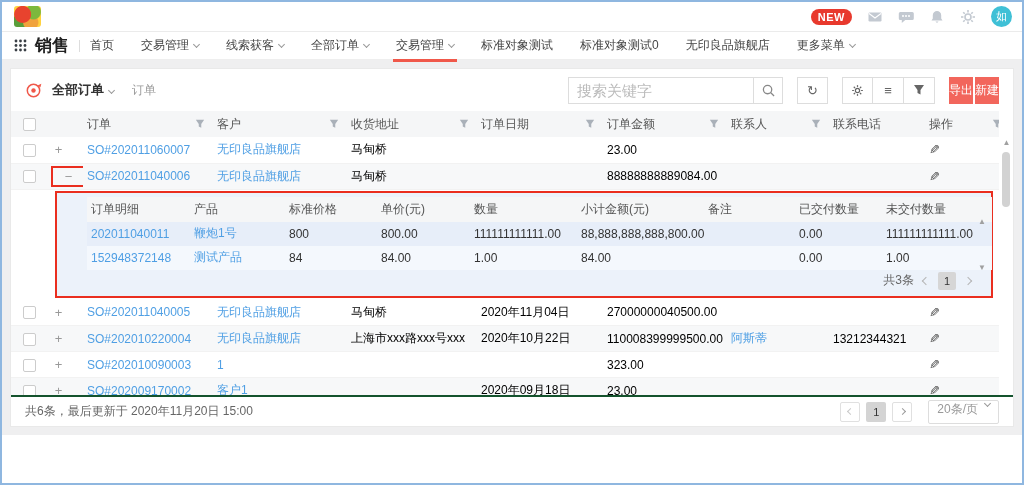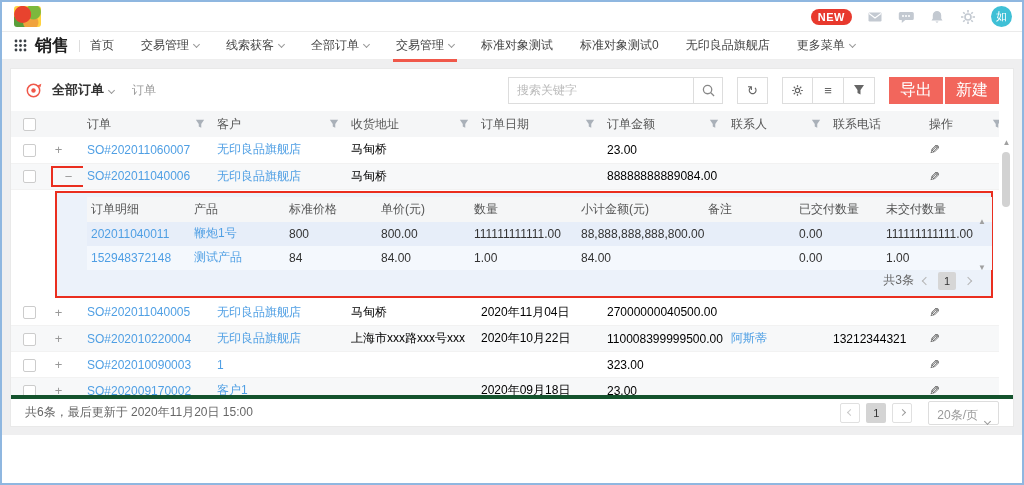--- a/index.html
+++ b/index.html
@@ -45,33 +45,33 @@
   .card { background:#fff; border:1px solid #e9e9e9; height:100%; position:relative; }
 
   
   .toolbar { height:42px; display:flex; align-items:center; padding:0 14px; }
   .target-icon { display:inline-flex; margin-right:10px; }
   .view-name { font-size:13px; font-weight:bold; color:#333; }
   .obj-name { font-size:12px; color:#9a9a9a; margin-left:18px; }
   .toolbar-right { margin-left:auto; display:flex; align-items:center; }
   .search-box { display:flex; height:27px; }
   .search-box input { width:185px; border:1px solid #ddd; border-right:none; padding:0 8px;
-            font-size:12px; color:#a16207; outline:none;
+            font-size:15px; color:#a16207; outline:none;
             font-family:"Liberation Sans","DejaVu Sans",sans-serif; }
   .search-box input::placeholder { color:#bbb; }
   .search-btn { width:30px; border:1px solid #ddd; background:#fff; display:flex;
             align-items:center; justify-content:center; cursor:pointer; }
   .icon-btn { width:31px; height:27px; border:1px solid #ddd; background:#fff;
             display:flex; align-items:center; justify-content:center; cursor:pointer;
             color:#666; font-size:13px; }
   .refresh-btn { margin-left:14px; }
   .btn-group { display:flex; margin-left:14px; }
   .btn-group .icon-btn + .icon-btn { border-left:none; }
-  .red-btn { height:27px; padding:0 11px; background:#f2665c; color:#fff; border:none;
-            font-size:16px; cursor:pointer; margin-left:2px;
+  .red-btn { height:27px; padding:0 0; background:#f2665c; color:#fff; border:none;
+            font-size:12px; cursor:pointer; margin-left:2px;
             font-family:"Liberation Sans","DejaVu Sans",sans-serif; }
   .red-btn.first { margin-left:14px; }
 
   
   .table-wrap { position:relative; padding-right:14px; }
   table.main { width:988px; border-collapse:collapse; table-layout:fixed; font-size:12px; }
   table.main th, table.main td { padding:0 4px; height:26px; text-align:left;
             white-space:nowrap; overflow:hidden; font-weight:normal; }
   table.main thead th { background:#f5f6f7; color:#555; position:relative; }
   table.main tbody tr.data-row { border-bottom:1px solid #f2f2f2; }
@@ -116,32 +116,32 @@
   .v-scroll { position:absolute; right:0; top:27px; bottom:0; width:13px; }
   .v-arrow { color:#a0a0a0; font-size:8px; text-align:center; display:block; }
   .v-arrow.bottom { position:absolute; bottom:0; left:0; right:0; }
   .v-thumb { position:absolute; top:14px; left:2px; width:8px; height:55px;
         background:#d2d2d2; border-radius:4px; cursor:pointer; }
   .panel-scroll { position:absolute; right:3px; top:24px; bottom:26px; width:12px; }
   .panel-scroll .v-arrow.bottom { bottom:-2px; }
 
   
   .card-footer { position:absolute; left:0; right:0; bottom:0; height:31px;
-        border-top:4px solid #14532d; background:#fff; display:flex;
+        border-top:2px solid #14532d; background:#fff; display:flex;
         align-items:center; padding:0 14px; font-size:12px; color:#666; }
   .footer-right { margin-left:auto; display:flex; align-items:center; gap:6px; }
   .pg-btn { width:20px; height:20px; border:1px solid #e0e0e0; border-radius:2px;
         background:#fff; display:inline-flex; align-items:center; justify-content:center;
         cursor:pointer; }
   .pg-btn .chev { width:5px; height:5px; }
   .pg-cur { width:20px; height:20px; border-radius:2px; background:#d4d4d4; color:#333;
         display:inline-flex; align-items:center; justify-content:center; font-size:11px;
         cursor:pointer; }
   .page-size { margin-left:10px; height:24px; border:1px solid #ddd; border-radius:2px;
-        padding:0 8px; display:inline-flex; align-items:flex-end; gap:7px; color:#999;
+        padding:0 8px; display:inline-flex; align-items:flex-start; gap:7px; color:#999;
         font-size:12px; cursor:pointer; }
 
   svg { display:block; }
 </style>
 </head>
 <body>
 
 <div class="page">
 
   <header class="topbar">

